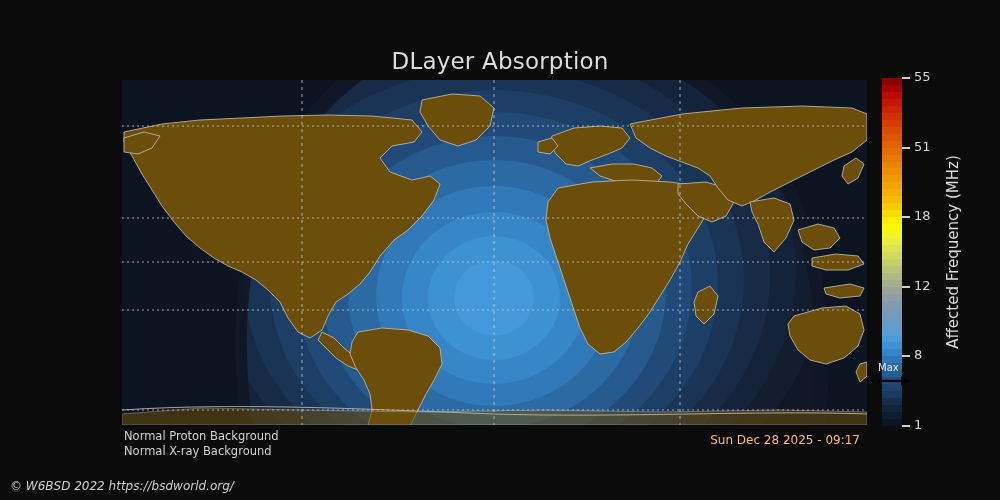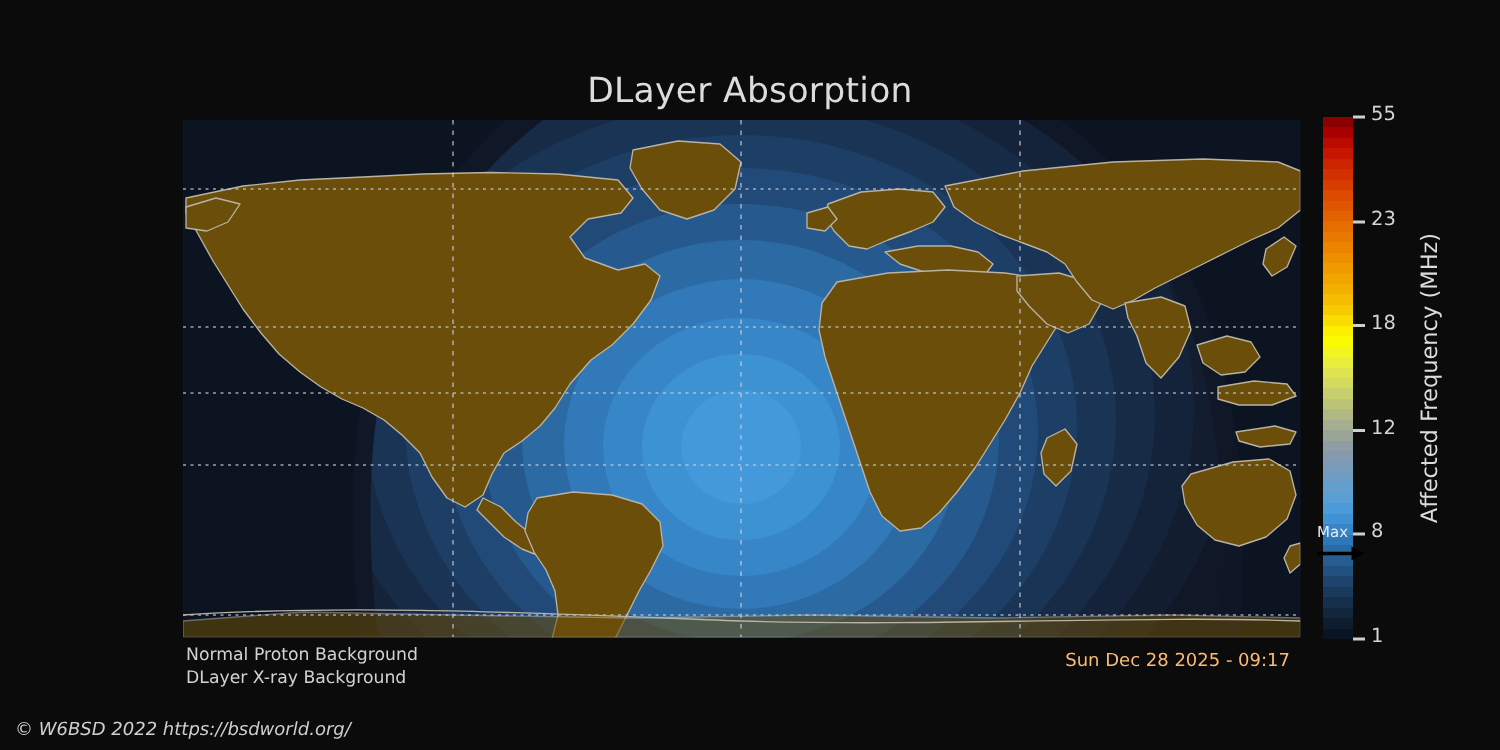--- a/index.html
+++ b/index.html
@@ -294,21 +294,21 @@
   <div class="cbar-wrap">
     <div class="cbar-grad" id="cbarGrad" style="background: linear-gradient(rgb(139, 0, 0) 0%, rgb(139, 0, 0) 2%, rgb(168, 0, 0) 2%, rgb(168, 0, 0) 4%, rgb(187, 10, 0) 4%, rgb(187, 10, 0) 6%, rgb(198, 22, 0) 6%, rgb(198, 22, 0) 8%, rgb(204, 35, 0) 8%, rgb(204, 35, 0) 10%, rgb(210, 48, 0) 10%, rgb(210, 48, 0) 12%, rgb(215, 61, 0) 12%, rgb(215, 61, 0) 14%, rgb(220, 75, 0) 14%, rgb(220, 75, 0) 16%, rgb(224, 86, 0) 16%, rgb(224, 86, 0) 18%, rgb(227, 98, 0) 18%, rgb(227, 98, 0) 20%, rgb(230, 109, 0) 20%, rgb(230, 109, 0) 22%, rgb(233, 120, 0) 22%, rgb(233, 120, 0) 24%, rgb(236, 132, 0) 24%, rgb(236, 132, 0) 26%, rgb(238, 143, 0) 26%, rgb(238, 143, 0) 28%, rgb(240, 154, 0) 28%, rgb(240, 154, 0) 30%, rgb(242, 165, 0) 30%, rgb(242, 165, 0) 32%, rgb(244, 176, 0) 32%, rgb(244, 176, 0) 34%, rgb(246, 189, 0) 34%, rgb(246, 189, 0) 36%, rgb(248, 202, 0) 36%, rgb(248, 202, 0) 38%, rgb(250, 221, 0) 38%, rgb(250, 221, 0) 40%, rgb(252, 240, 0) 40%, rgb(252, 240, 0) 42%, rgb(251, 251, 0) 42%, rgb(251, 251, 0) 44%, rgb(242, 245, 32) 44%, rgb(242, 245, 32) 46%, rgb(232, 238, 60) 46%, rgb(232, 238, 60) 48%, rgb(221, 228, 79) 48%, rgb(221, 228, 79) 50%, rgb(211, 218, 94) 50%, rgb(211, 218, 94) 52%, rgb(199, 207, 109) 52%, rgb(199, 207, 109) 54%, rgb(188, 196, 120) 54%, rgb(188, 196, 120) 56%, rgb(176, 184, 132) 56%, rgb(176, 184, 132) 58%, rgb(165, 174, 142) 58%, rgb(165, 174, 142) 60%, rgb(154, 164, 151) 60%, rgb(154, 164, 151) 62%, rgb(143, 157, 164) 62%, rgb(143, 157, 164) 64%, rgb(132, 154, 174) 64%, rgb(132, 154, 174) 66%, rgb(122, 155, 184) 66%, rgb(122, 155, 184) 68%, rgb(111, 156, 194) 68%, rgb(111, 156, 194) 70%, rgb(99, 159, 204) 70%, rgb(99, 159, 204) 72%, rgb(87, 159, 212) 72%, rgb(87, 159, 212) 74%, rgb(74, 155, 216) 74%, rgb(74, 155, 216) 76%, rgb(63, 146, 212) 76%, rgb(63, 146, 212) 78%, rgb(53, 133, 200) 78%, rgb(53, 133, 200) 80%, rgb(46, 120, 185) 80%, rgb(46, 120, 185) 82%, rgb(42, 107, 166) 82%, rgb(42, 107, 166) 84%, rgb(38, 94, 147) 84%, rgb(38, 94, 147) 86%, rgb(34, 81, 128) 86%, rgb(34, 81, 128) 88%, rgb(30, 68, 109) 88%, rgb(30, 68, 109) 90%, rgb(26, 58, 92) 90%, rgb(26, 58, 92) 92%, rgb(22, 48, 76) 92%, rgb(22, 48, 76) 94%, rgb(18, 38, 60) 94%, rgb(18, 38, 60) 96%, rgb(15, 29, 46) 96%, rgb(15, 29, 46) 98%, rgb(11, 20, 34) 98%, rgb(11, 20, 34) 100%);"></div>
   </div>
   <div class="cbar-ticks" id="cbarTicks">
       <div class="tick" style="top: 0px;">
         <i></i>
         <span>55</span>
       </div>
       <div class="tick" style="top: 69.6px;">
         <i></i>
-        <span>23</span>
+        <span>51</span>
       </div>
       <div class="tick" style="top: 139.2px;">
         <i></i>
         <span>18</span>
       </div>
       <div class="tick" style="top: 208.8px;">
         <i></i>
         <span>12</span>
       </div>
       <div class="tick" style="top: 278.4px;">
@@ -316,30 +316,30 @@
         <span>8</span>
       </div>
       <div class="tick" style="top: 348px;">
         <i></i>
         <span>1</span>
       </div>
     </div>
 
   <div class="cbar-axis-label">Affected Frequency (MHz)</div>
 
-  <div class="max-marker" style="top: 351px;">
+  <div class="max-marker" style="top: 363px;">
     <div class="max-label">Max</div>
     <svg class="max-arrow" viewBox="0 0 34 10">
       <line x1="1" y1="5" x2="25" y2="5" stroke="#000000" stroke-width="2.4"></line>
       <polygon points="24,0.5 33,5 24,9.5" fill="#000000"></polygon>
     </svg>
   </div>
 
   <div class="legend-notes">
     <div>Normal Proton Background</div>
-    <div>DLayer X-ray Background</div>
+    <div>Normal X-ray Background</div>
   </div>
 
   <div class="timestamp">Sun Dec 28 2025 - 09:17</div>
 
   <div class="copyright">© W6BSD 2022 https://bsdworld.org/</div>
 
 </div>
 
 </body></html>

